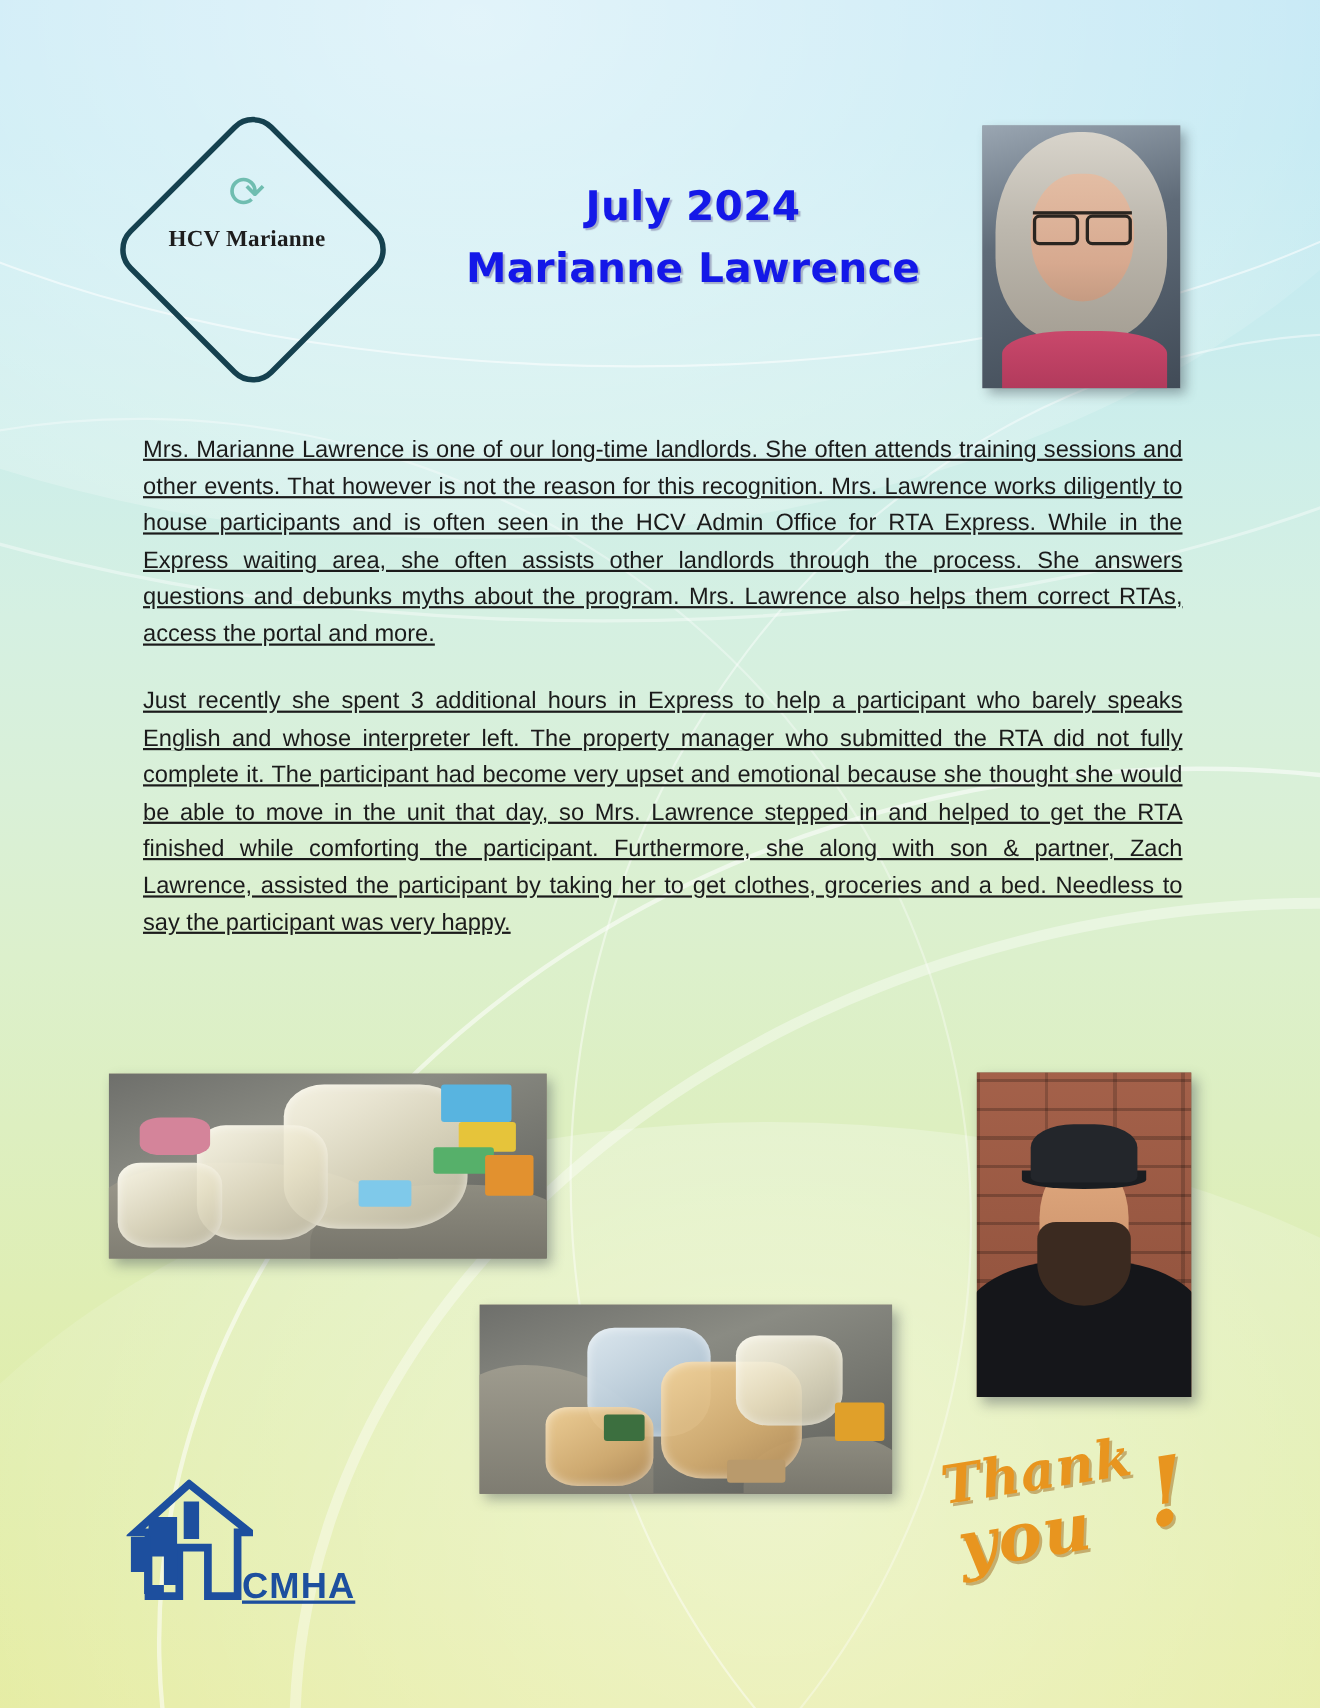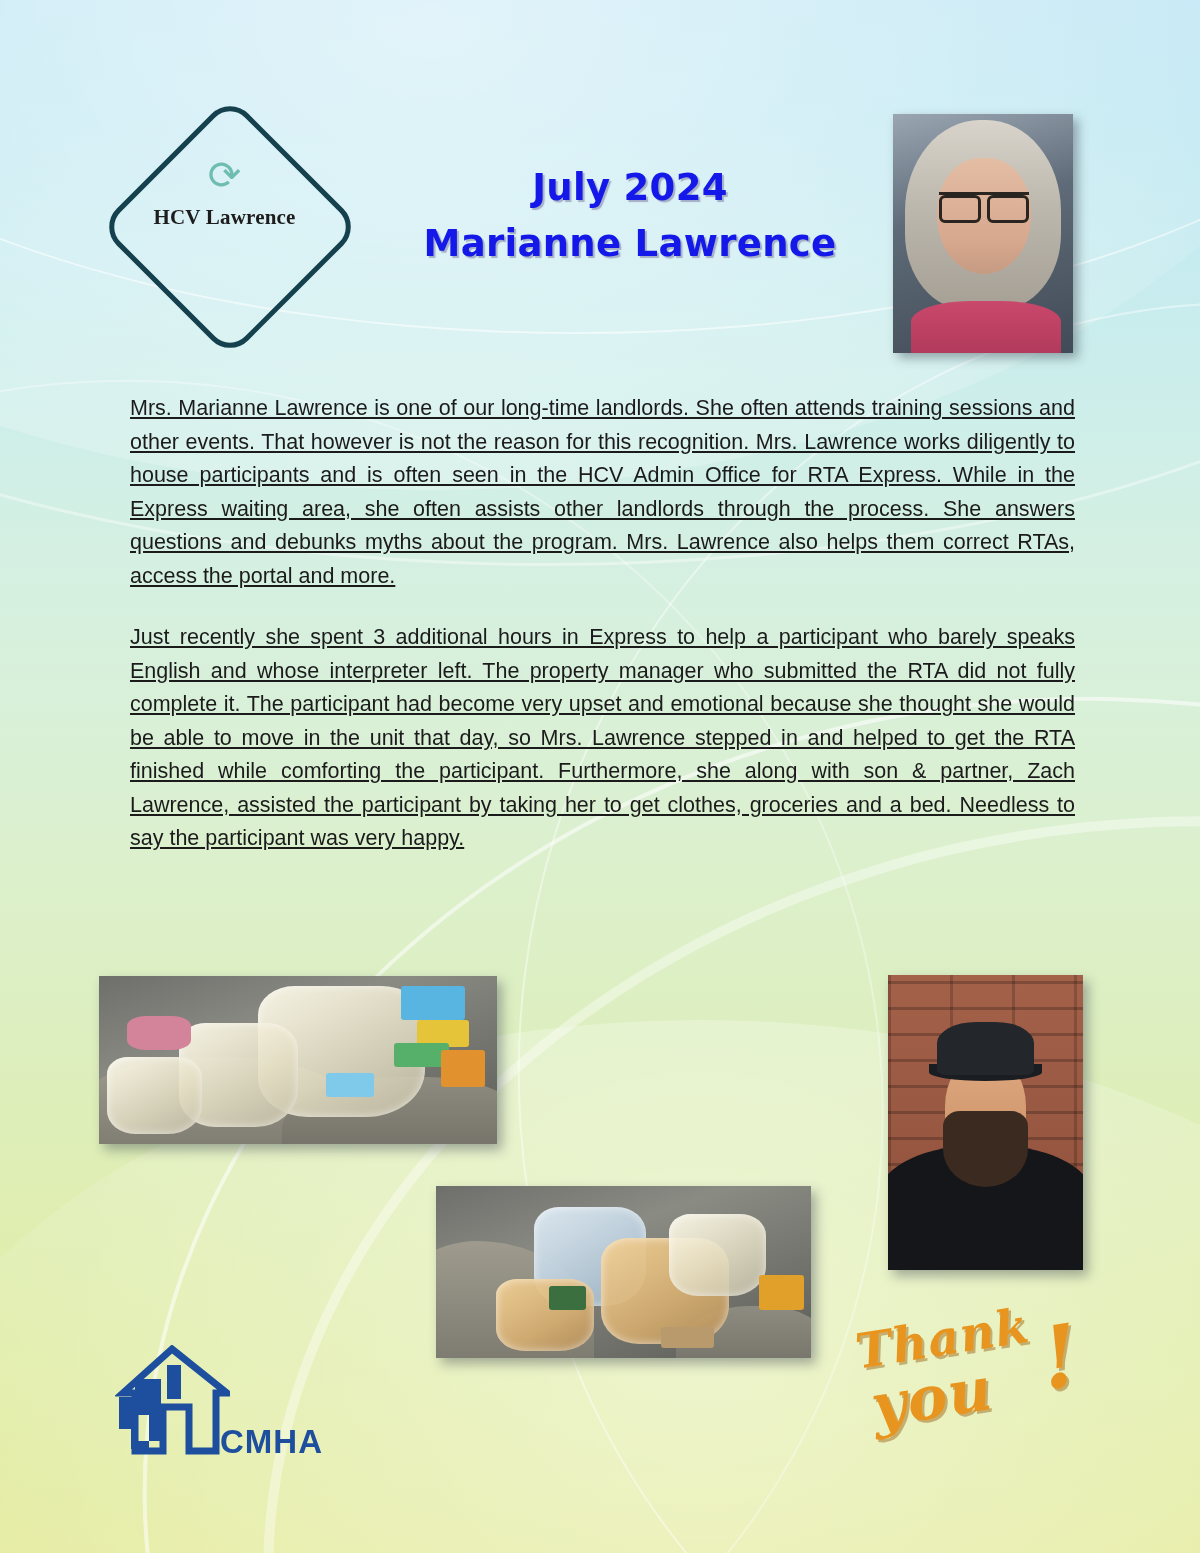--- a/index.html
+++ b/index.html
@@ -323,20 +323,21 @@
   .cmha-mark { position: absolute; left: 0; top: 0; width: 115px; height: 110px; }
   .cmha-text {
     position: absolute;
     left: 105px;
     top: 78px;
     font-family: "Liberation Sans", sans-serif;
     font-weight: bold;
     font-size: 33px;
     letter-spacing: 1px;
     color: #1d4f9e;
+    text-decoration: underline;
   }
 
   
   .thankyou {
     position: absolute;
     left: 845px;
     top: 1300px;
     width: 240px;
     height: 165px;
   }
@@ -389,21 +390,21 @@
   <div class="swoosh sw3"></div>
   <div class="swoosh sw7"></div>
   <div class="swoosh sw8"></div>
   <div class="swoosh sw6"></div>
   <div class="swoosh sw4"></div>
   <div class="swoosh sw5"></div>
 
   <div class="logo-badge">
     <div class="diamond"></div>
     <div class="badge-swirl">⟳</div>
-    <div class="badge-text">HCV Lawrence</div>
+    <div class="badge-text">HCV Marianne</div>
   </div>
 
   <div class="title-block">
     <div class="title-line">July 2024</div>
     <div class="title-line">Marianne Lawrence</div>
   </div>
 
   <div class="portrait">
     <div class="ph-sky"></div>
     <div class="ph-hair"></div>

